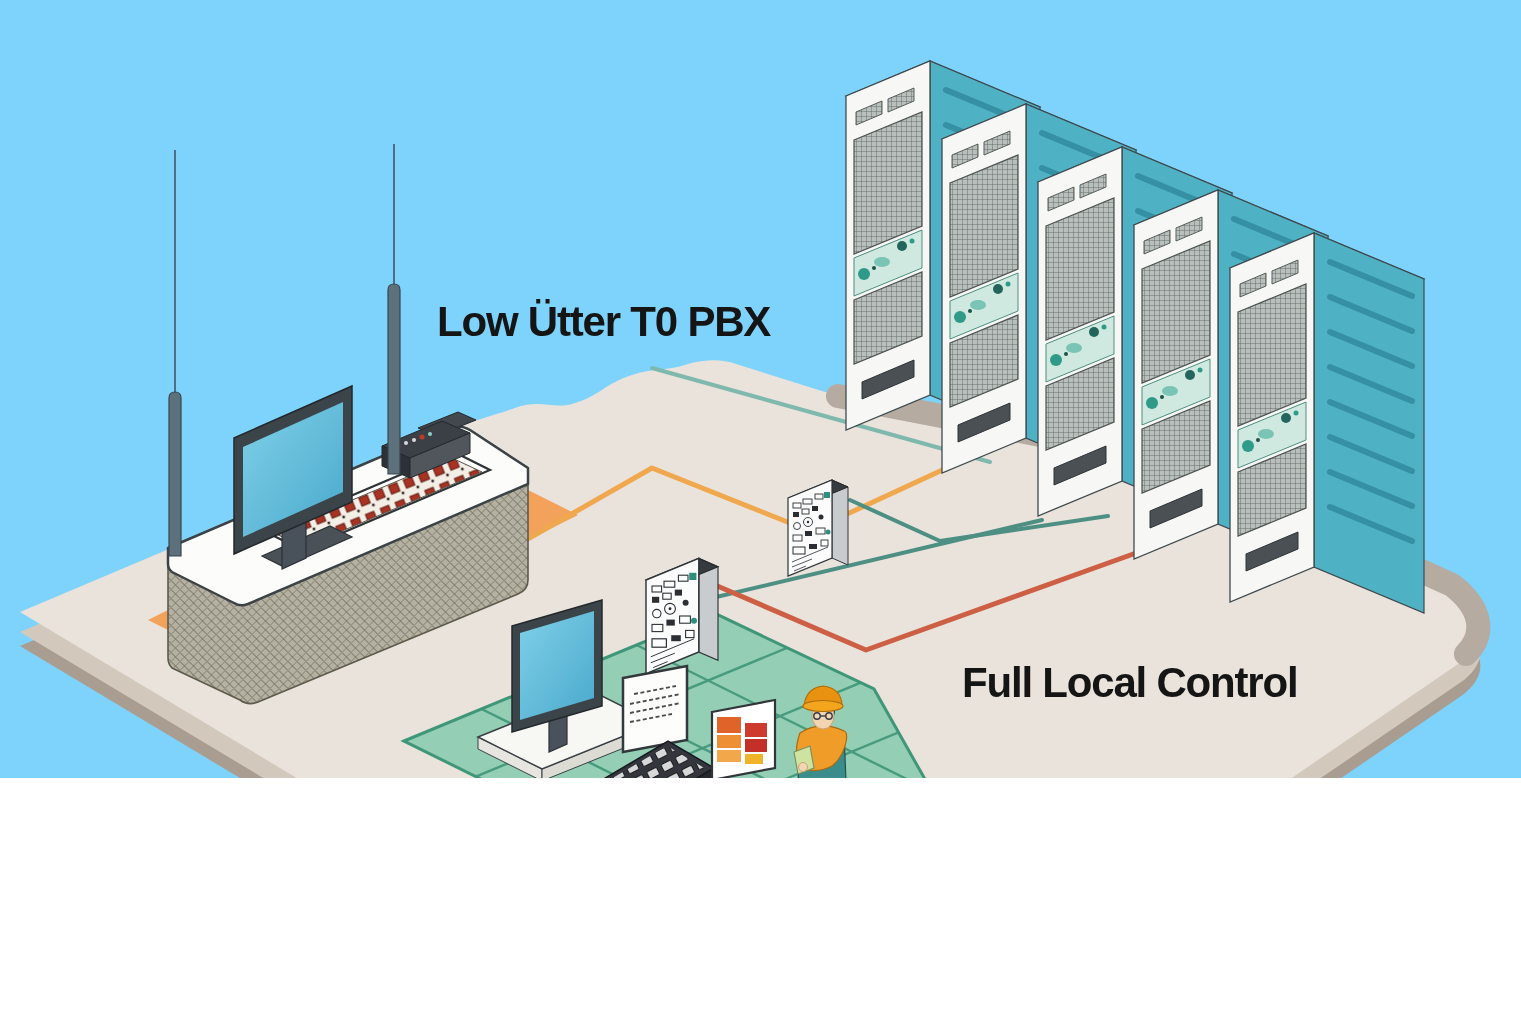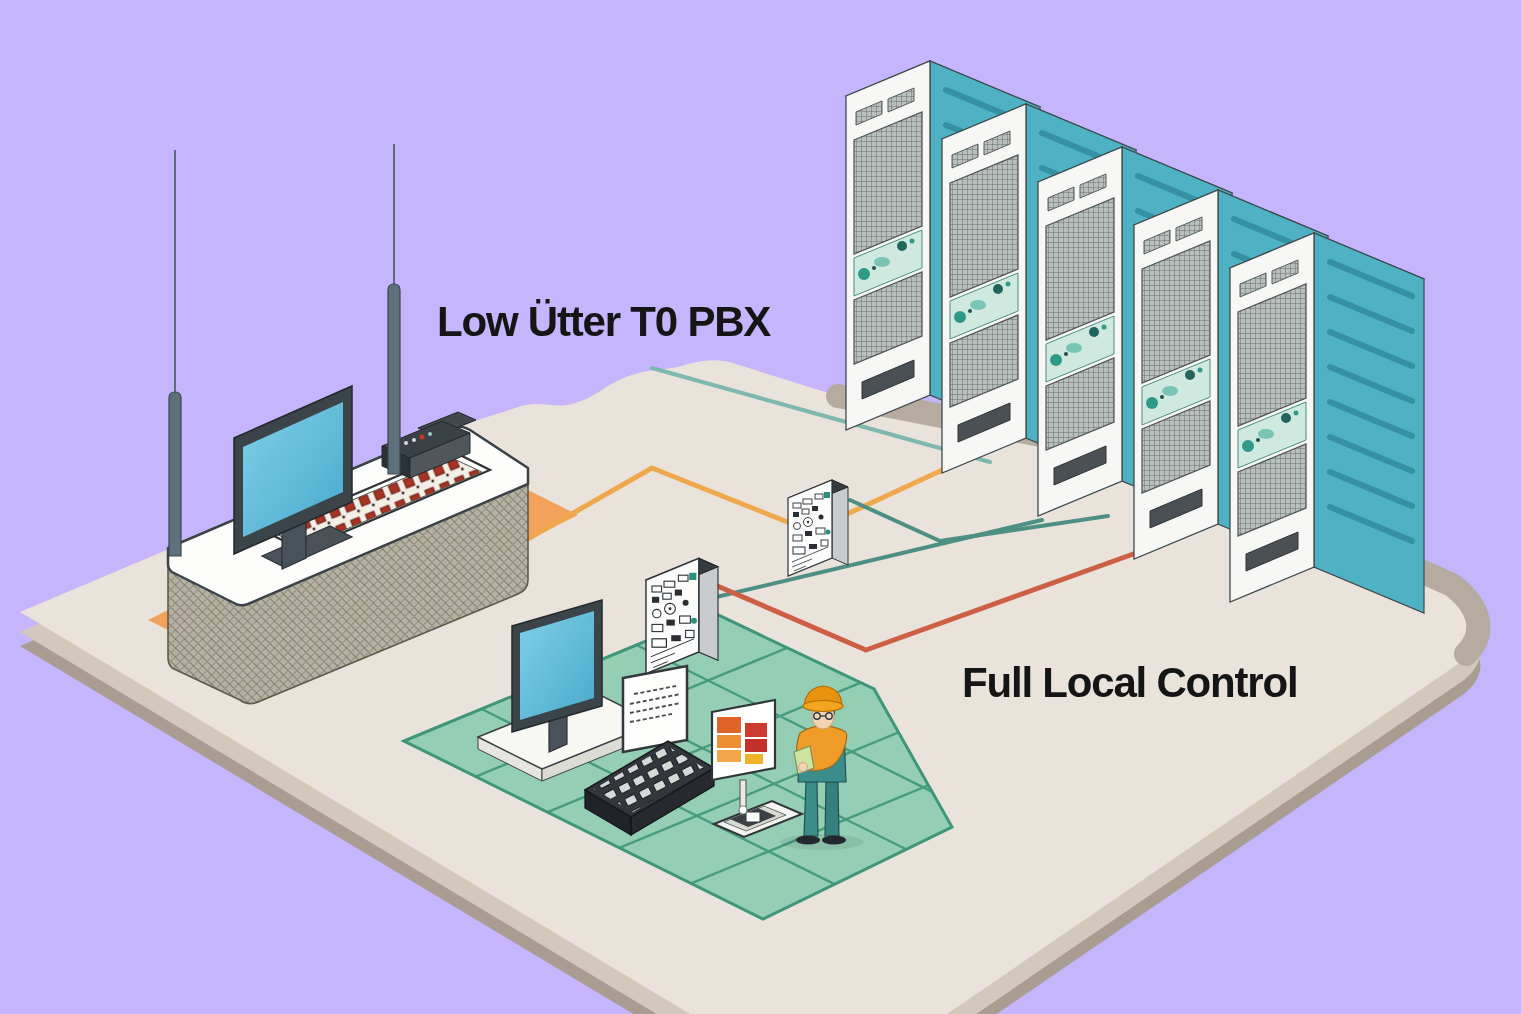--- a/index.html
+++ b/index.html
@@ -1,16 +1,16 @@
 <!DOCTYPE html>
 <html><head>
 <meta charset="utf-8">
 <style>
   html,body{margin:0;padding:0;background:#ffffff;}
-  .stage{position:relative;width:1521px;height:1014px;overflow:hidden;background:#c4b5fd;
+  .stage{position:relative;width:1521px;height:778px;overflow:hidden;background:#7dd3fc;
          font-family:"Liberation Sans", sans-serif;}
   svg{display:block;}
   .scene-label{font-family:"Liberation Sans", sans-serif;font-weight:700;fill:#151515;
                letter-spacing:-1.2px;}
 </style>
 </head>
 <body>
 
 <div class="stage">
 <svg width="1521" height="1014" viewBox="0 0 1521 1014" xmlns="http://www.w3.org/2000/svg">

